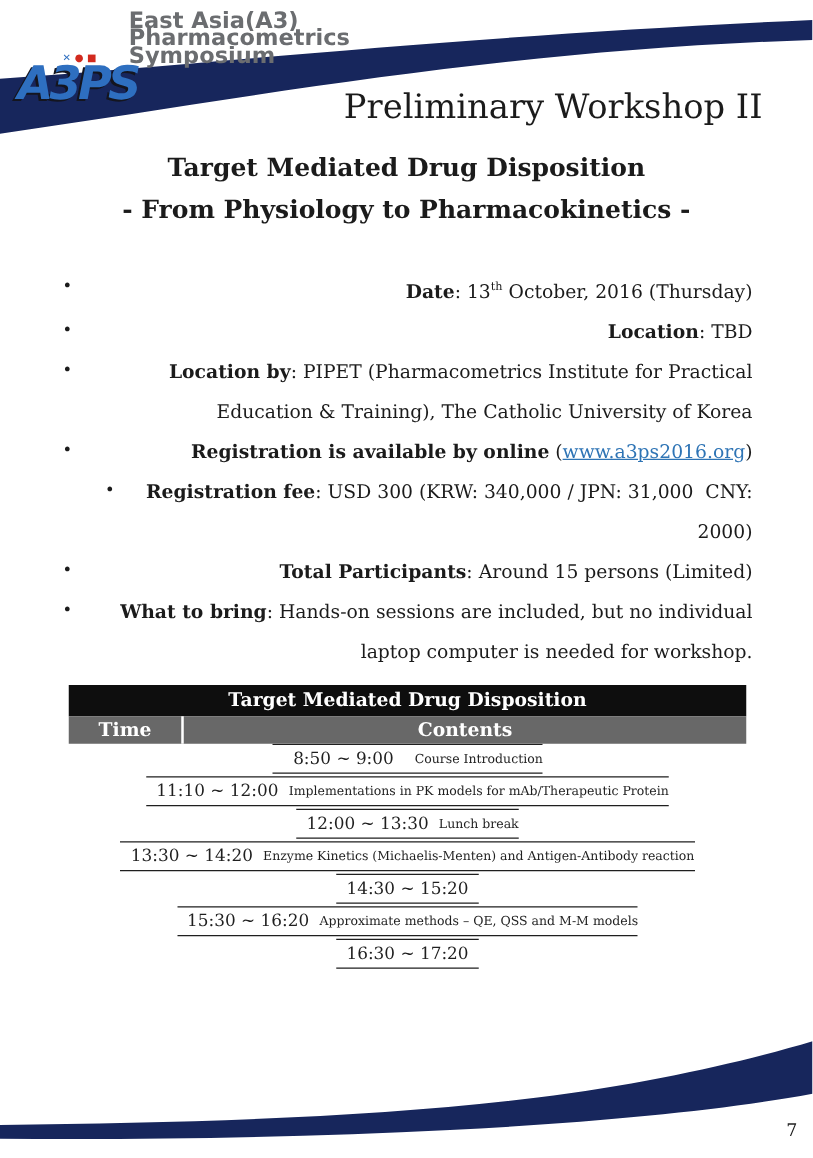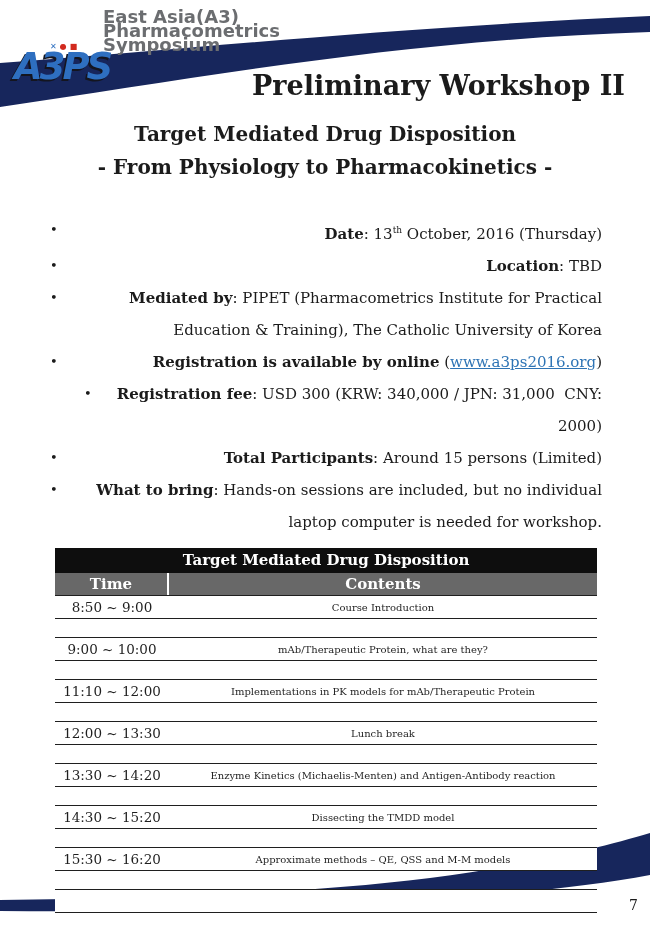--- a/index.html
+++ b/index.html
@@ -25,45 +25,45 @@
   }
   .logo-flags{position:absolute;left:36px;top:38px;font-size:8px;letter-spacing:3px;
     font-family:"DejaVu Sans",sans-serif;color:var(--flag_red);}
   .logo-flags .x{color:var(--logo_blue);}
   .logo-org{position:absolute;left:103px;top:10px;z-index:2;
     font-family:"DejaVu Sans","Liberation Sans",sans-serif;
     font-size:18px;font-weight:bold;color:var(--logo_gray);line-height:14px;}
 
   
   .workshop-title{
-    position:absolute;top:70px;right:25px;z-index:2;
-    font-size:27px;font-weight:bold;white-space:nowrap;
+    position:absolute;top:70px;right:40px;z-index:2;
+    font-size:27px;font-weight:normal;white-space:nowrap;
   }
   .subtitles{position:absolute;top:118px;left:0;width:100%;text-align:center;z-index:2;
     font-size:20px;font-weight:bold;line-height:33px;}
 
   
   .bullets{position:absolute;left:48px;top:214px;width:554px;font-size:15px;z-index:2;}
   .bullet-item{position:relative;padding-left:19px;line-height:32px;text-align:right;}
   .bullet-item::before{content:"\2022";position:absolute;left:2px;font-size:13px;}
   .bullet-item.sub{margin-left:34px;}
   .b-label{font-weight:bold;}
   .pre-sp{white-space:pre-wrap;}
   sup{font-size:9px;}
   a.reg-link{color:var(--link_blue);cursor:pointer;}
 
   
   .schedule{position:absolute;left:55px;top:548px;width:542px;z-index:2;}
   .t-title{height:25px;line-height:25px;background:var(--table_title_bg);color:#fff;
     font-weight:bold;font-size:15px;text-align:center;}
   .t-head{display:flex;height:22px;line-height:22px;background:var(--table_header_bg);
     color:#fff;font-weight:bold;font-size:15px;text-align:center;}
-  .t-head .time{width:114px;border-right:2px solid #fff;}
+  .t-head .time{width:92px;border-right:2px solid #fff;}
   .t-head .contents{flex:1;}
-  .t-body{display:flex;flex-direction:column;gap:18px;}
+  .t-body{display:flex;flex-direction:column;gap:2px;align-items:center;}
   .trow{display:flex;border-top:1.5px solid #1f1f1f;border-bottom:1.5px solid #1f1f1f;
     height:24px;background:#fff;}
   .tcell{display:flex;align-items:center;justify-content:center;white-space:nowrap;
     font-size:13.5px;color:#1f1f1f;}
   .tcell.time{width:114px;}
   .tcell.contents{flex:1;font-size:10px;}
 
   .page-number{position:absolute;right:12px;bottom:13px;font-size:14px;z-index:3;}
 </style>
 </head>
@@ -87,21 +87,21 @@
 <div class="subtitles">
   <div>Target Mediated Drug Disposition</div>
   <div>- From Physiology to Pharmacokinetics -</div>
 </div>
 
 <div class="bullets">
   <div class="bullet-item"><span class="b-label">Date</span><span>: 13</span><sup>th</sup><span> October, 2016 (Thursday)</span></div>
 
   <div class="bullet-item"><span class="b-label">Location</span><span>: TBD</span></div>
 
-  <div class="bullet-item"><span class="b-label">Mediated by</span><span>: PIPET (Pharmacometrics Institute for Practical Education &amp; Training), The Catholic University of Korea</span></div>
+  <div class="bullet-item"><span class="b-label">Location by</span><span>: PIPET (Pharmacometrics Institute for Practical Education &amp; Training), The Catholic University of Korea</span></div>
 
 
   <div class="bullet-item"><span class="b-label">Registration is available by online</span><span> (</span><a class="reg-link" href="#">www.a3ps2016.org</a><span>)</span></div>
 
   <div class="bullet-item sub"><span class="b-label">Registration fee</span><span class="pre-sp">: USD 300 (KRW: 340,000 / JPN: 31,000  CNY: 2000)</span></div>
 
   <div class="bullet-item"><span class="b-label">Total Participants</span><span>: Around 15 persons (Limited)</span></div>
 
   <div class="bullet-item"><span class="b-label">What to bring</span><span>: Hands-on sessions are included, but no individual laptop computer is needed for workshop.</span></div>
 </div>
@@ -111,44 +111,40 @@
   <div class="t-head">
     <div class="time">Time</div>
     <div class="contents">Contents</div>
   </div>
   <div class="t-body">
       <div class="trow">
         <div class="tcell time">8:50 ~ 9:00</div>
         <div class="tcell contents">Course Introduction</div>
       </div>
       <div class="trow">
-        <div class="tcell time">9:00 ~ 10:00</div>
-        <div class="tcell contents">mAb/Therapeutic Protein, what are they?</div>
-      </div>
-      <div class="trow">
         <div class="tcell time">11:10 ~ 12:00</div>
         <div class="tcell contents">Implementations in PK models for mAb/Therapeutic Protein</div>
       </div>
       <div class="trow">
         <div class="tcell time">12:00 ~ 13:30</div>
         <div class="tcell contents">Lunch break</div>
       </div>
       <div class="trow">
         <div class="tcell time">13:30 ~ 14:20</div>
         <div class="tcell contents">Enzyme Kinetics (Michaelis-Menten) and Antigen-Antibody reaction</div>
       </div>
       <div class="trow">
         <div class="tcell time">14:30 ~ 15:20</div>
-        <div class="tcell contents">Dissecting the TMDD model</div>
       </div>
       <div class="trow">
         <div class="tcell time">15:30 ~ 16:20</div>
         <div class="tcell contents">Approximate methods – QE, QSS and M-M models</div>
       </div>
       <div class="trow">
+        <div class="tcell time">16:30 ~ 17:20</div>
       </div>
     </div>
 </div>
 
 <svg class="swoosh bottom" width="650" height="96" viewBox="0 0 650 96">
   <path d="M0,70 C160,68 300,64 430,48 C520,37 600,18 650,3 L650,45 C580,58 480,68 360,74 C240,80 120,82 0,81 Z" fill="var(--navy)"></path>
 </svg>
 
 <div class="page-number">7</div>
 

